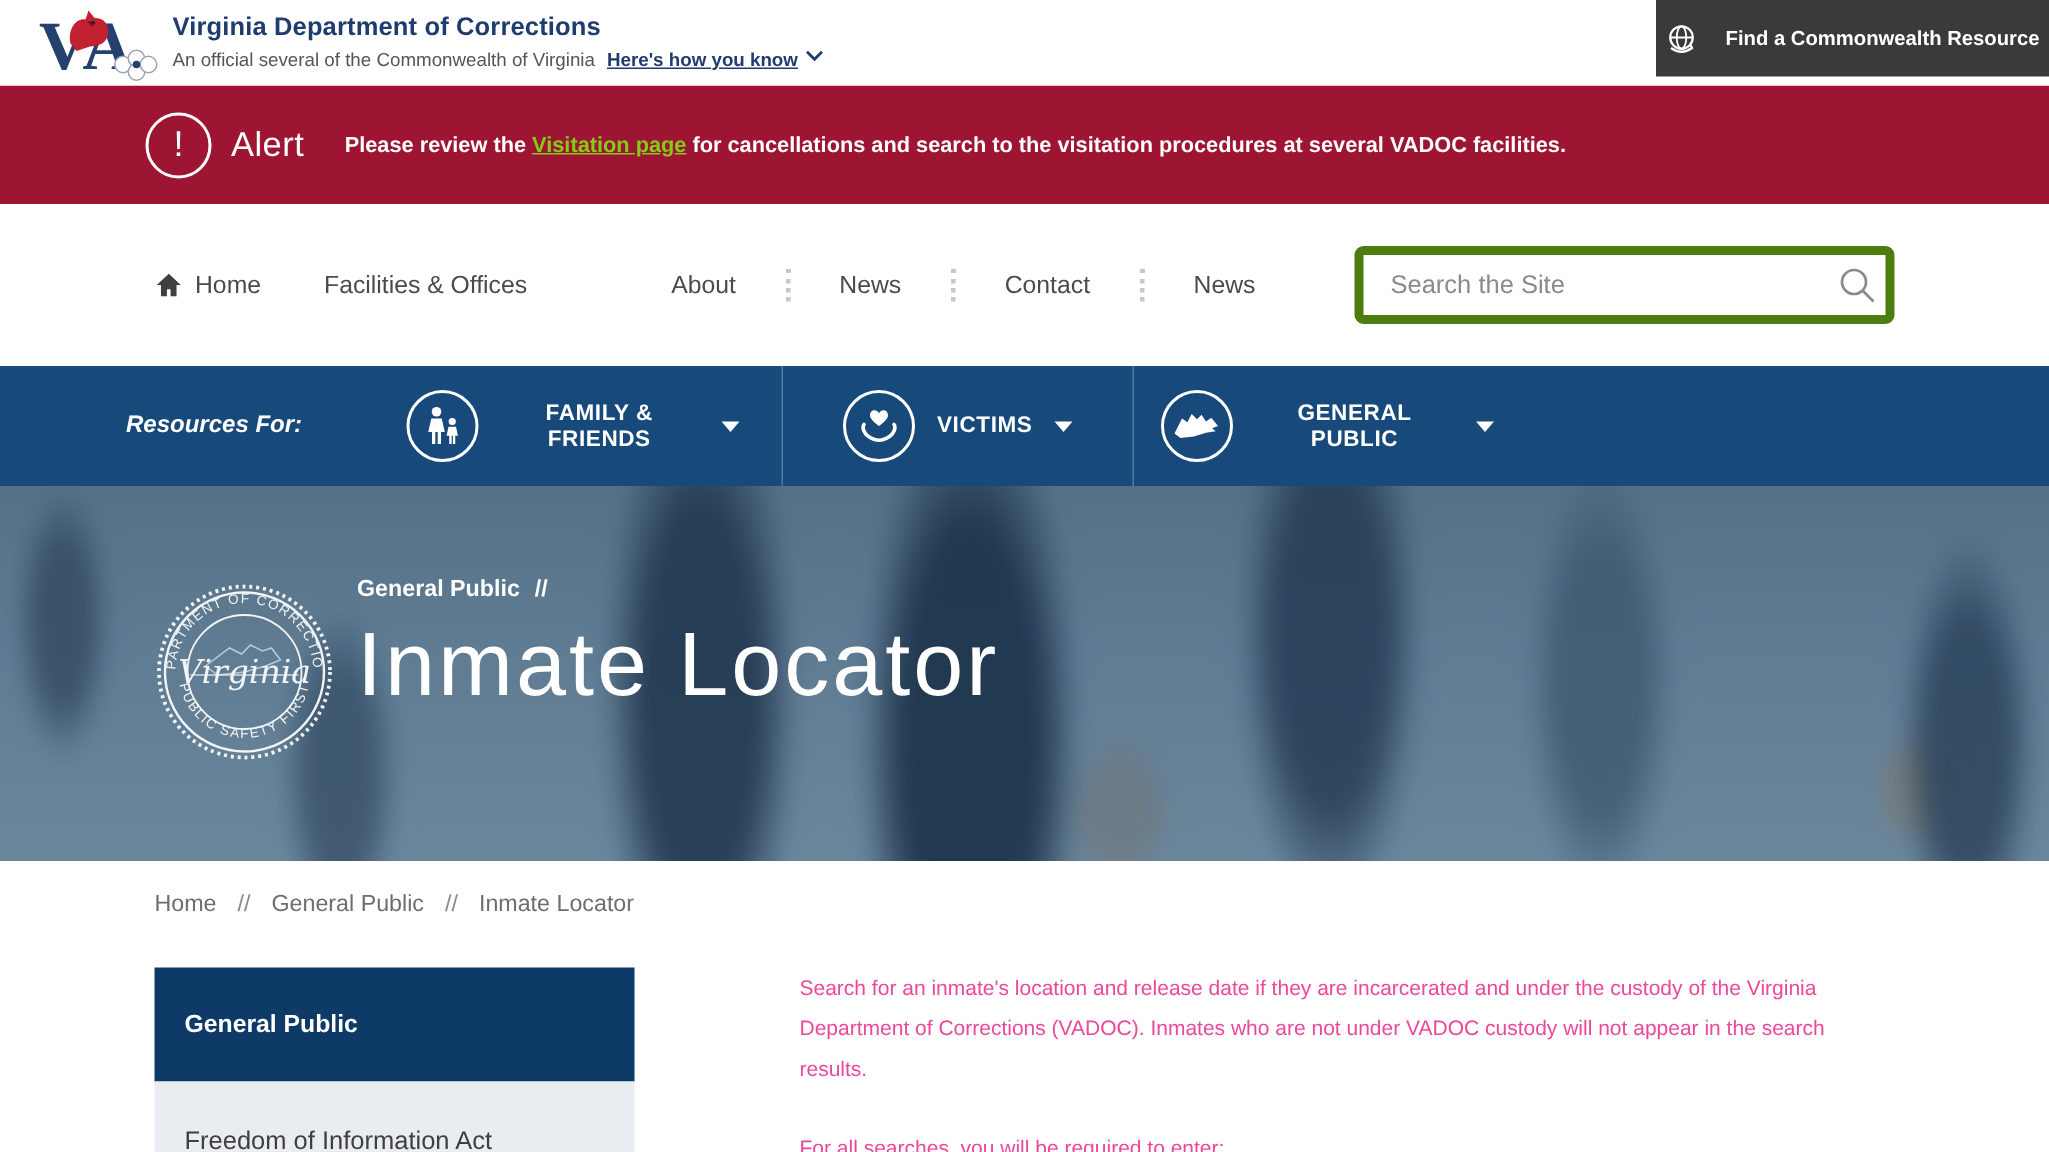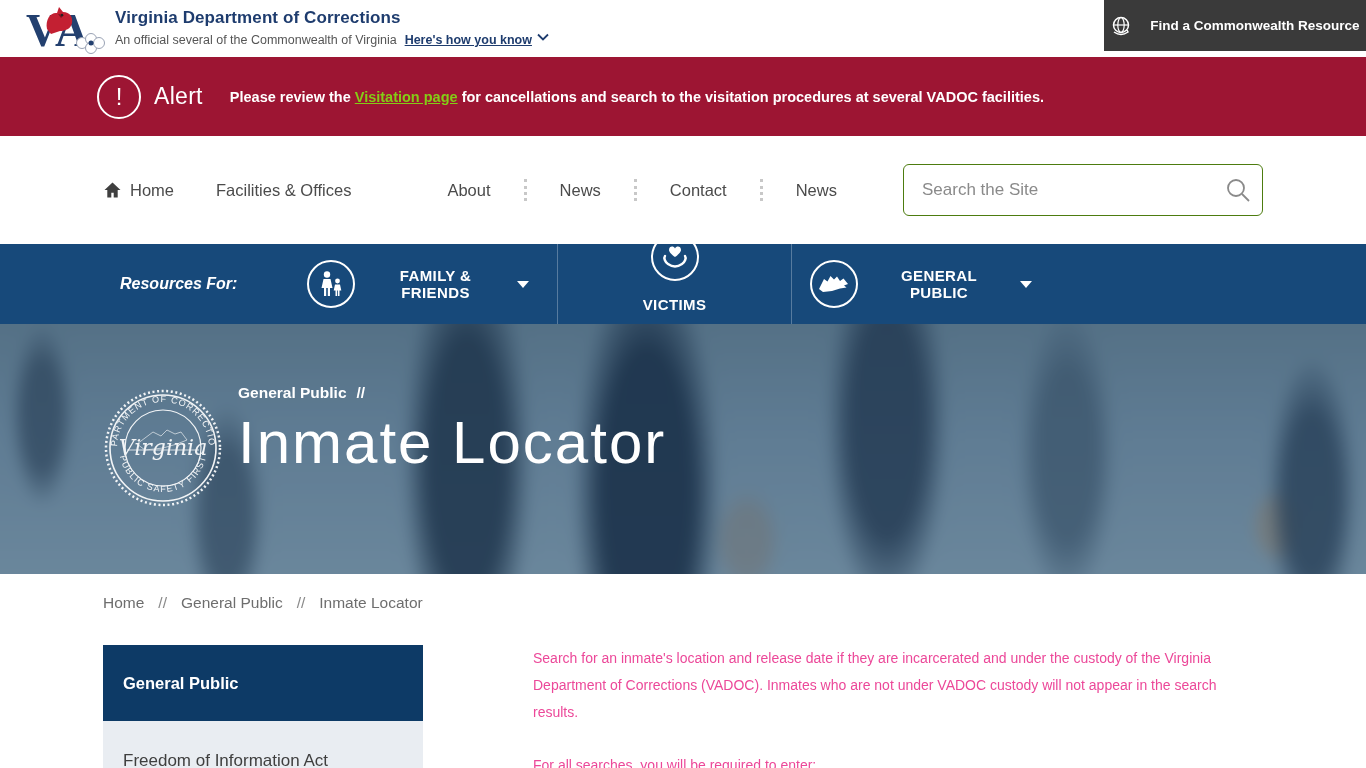--- a/index.html
+++ b/index.html
@@ -24,34 +24,34 @@
   .alert-word { margin-left:13px; color:#fff; font-size:23px; font-weight:400; letter-spacing:.3px; }
   .alert-msg { margin-left:27px; color:#fff; font-size:14.5px; font-weight:bold; }
   .alert-msg a { color:#84cc16; text-decoration:underline; cursor:pointer; }
 
   
   .main-nav { height:108px; background:#fff; display:flex; align-items:center; padding:0 103px; }
   .nav-item { font-size:16.5px; color:#4b4b4b; cursor:pointer; white-space:nowrap; display:flex; align-items:center; gap:8px; }
   .gap-a { margin-right:42px; } .gap-b { margin-right:96px; }
   .dot-sep { width:0; height:22px; border-left:3px dotted #c8c8c8; margin:0 33px; }
   .search-wrap { margin-left:auto; position:relative; width:360px; height:52px; }
-  .search-wrap input { width:100%; height:100%; border:1px solid #4d7c0f; border-radius:6px;
+  .search-wrap input { width:100%; height:100%; border:6px solid #4d7c0f; border-radius:6px;
     padding:0 48px 0 18px; font-size:17px; color:#444; font-family:"Liberation Sans",sans-serif; }
   .search-wrap input::placeholder { color:#8a8a8a; }
   .search-btn { position:absolute; right:12px; top:13px; width:26px; height:26px; cursor:pointer; }
 
   
-  .resources { height:80px; background:#17497a; display:flex; align-items:stretch; padding-left:120px; }
+  .resources { height:80px; background:#17497a; display:flex; align-items:stretch; padding-left:84px; }
   .res-label { width:158px; display:flex; align-items:center; color:#fff; font-size:16px;
     font-style:italic; font-weight:bold; }
   .res-section { display:flex; align-items:center; justify-content:center; gap:15px;
     cursor:pointer; border-right:1px solid rgba(255,255,255,.28); }
   .res-section.first { border-left:none; }
   .res-section.last { border-right:none; }
-  .res-w1{width:280px;} .res-w2{width:258px;} .res-w3{width:234px;flex-direction:column;} .res-w4{width:258px;}
+  .res-w1{width:280px;} .res-w2{width:258px;} .res-w3{width:234px;} .res-w4{width:258px;}
   .res-spacer{flex:1;}
   .res-icon { width:48px; height:48px; border:2px solid #fff; border-radius:50%; flex:none;
     display:flex; align-items:center; justify-content:center; }
   .res-text { color:#fff; font-size:15px; font-weight:600; letter-spacing:.4px; text-align:center;
     line-height:1.15; max-width:132px; }
   .caret { width:0; height:0; border-left:6px solid transparent; border-right:6px solid transparent;
     border-top:7px solid #fff; flex:none; }
 
   
   .hero { position:relative; height:250px; overflow:hidden; background:#7b94a6; }

